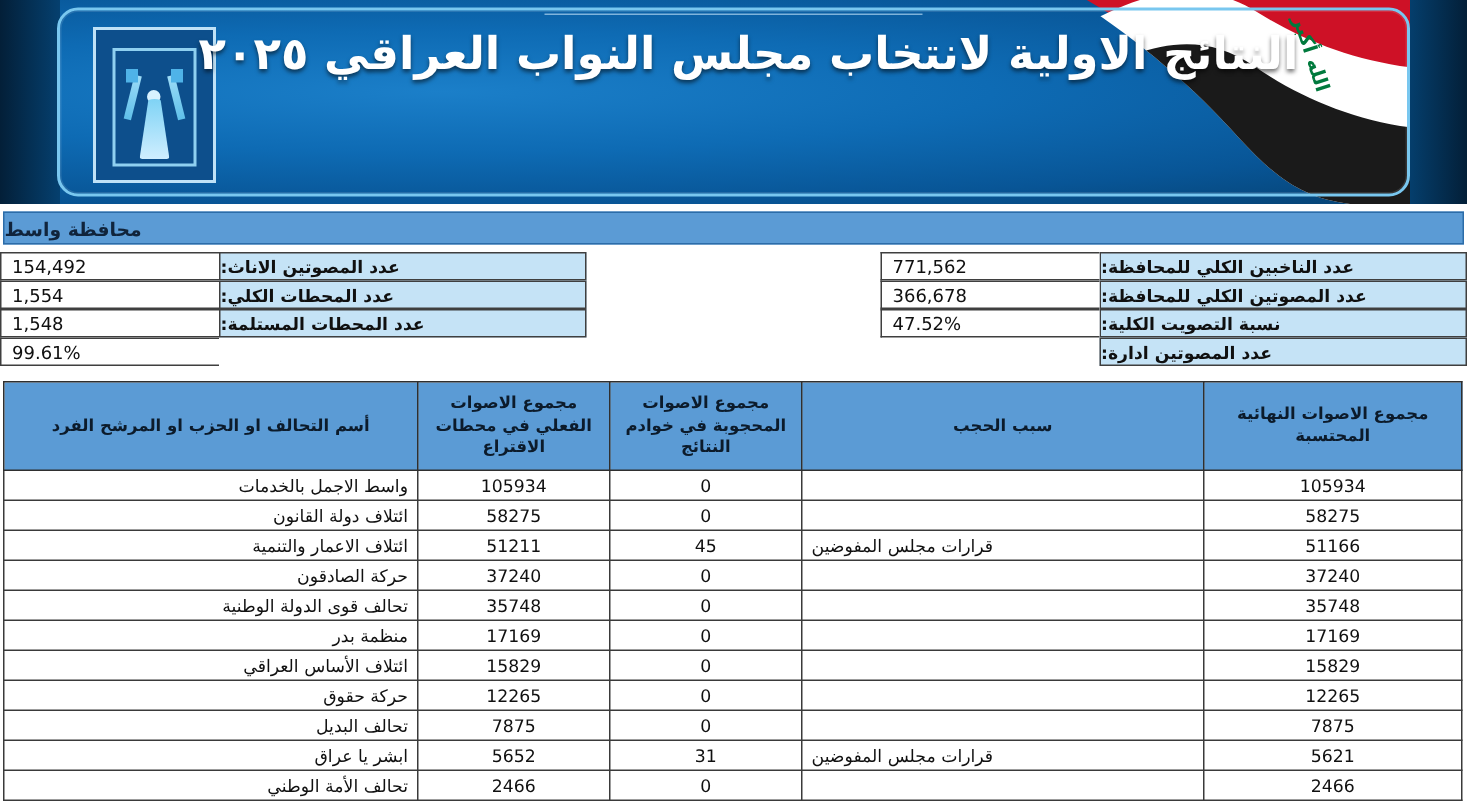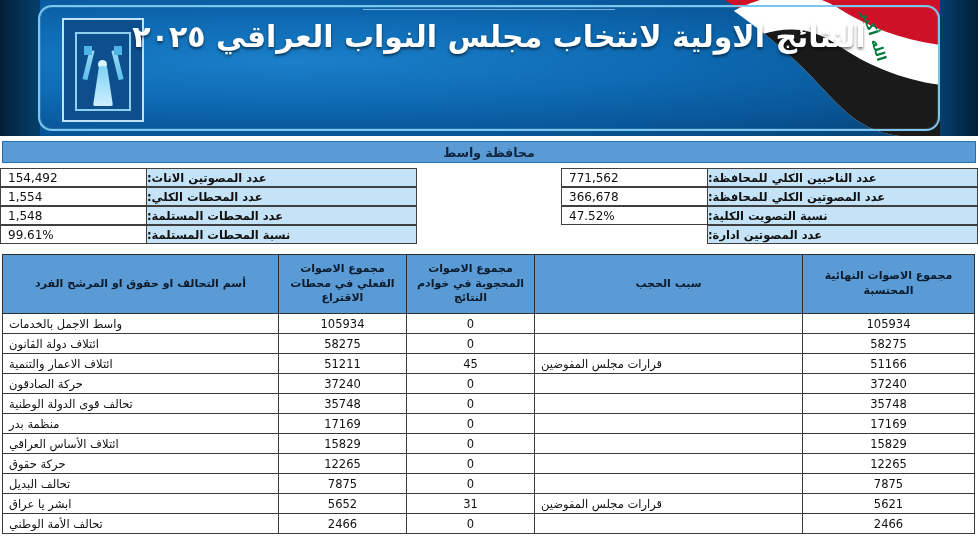--- a/index.html
+++ b/index.html
@@ -160,21 +160,21 @@
   
   .gov-bar {
     width: 974px;
     height: 22px;
     margin: 5px 0 0 0;
     background: #5b9bd5;
     border: 1px solid #2c6ca8;
     box-sizing: border-box;
     display: flex;
     align-items: center;
-    justify-content: center;
+    justify-content: flex-end;
     color: #10243c;
     font-size: 12.5px;
     font-weight: bold;
   }
 
   
   .stats {
     display: flex;
     flex-direction: row;
     width: 978px;
@@ -187,21 +187,21 @@
   }
   .stats-col.right { width: 489px; }
   .stats-col.left  { width: 489px; }
   .stat-row {
     display: flex;
     flex-direction: row;
     height: 19px;
     align-items: stretch;
   }
   .stat-label {
-    width: 271px;
+    width: 245px;
     background: #c5e3f6;
     border: 1px solid #3f3f3f;
     box-sizing: border-box;
     display: flex;
     align-items: center;
     justify-content: flex-end;
     padding-right: 6px;
     font-size: 11.5px;
     font-weight: bold;
     color: #101010;
@@ -246,21 +246,21 @@
     vertical-align: middle;
   }
   table.results td {
     border: 1px solid #3a3a3a;
     height: 19px;
     font-size: 11.5px;
     color: #101010;
     padding: 0 6px;
     background: #ffffff;
   }
-  td.c-name   { text-align: left; margin-top: 36px; }
+  td.c-name   { text-align: right; margin-top: 36px; }
   td.c-actual { text-align: center; direction: ltr; }
   td.c-held   { text-align: center; direction: ltr; }
   td.c-reason { text-align: left; }
   td.c-final  { text-align: center; direction: ltr; }
 
   col.w-final  { width: 172px; }
   col.w-reason { width: 268px; }
   col.w-held   { width: 128px; }
   col.w-actual { width: 128px; }
   col.w-name   { width: 276px; }
@@ -353,42 +353,41 @@
         <div class="stat-label">عدد المحطات الكلي:</div>
         <div class="stat-value">1,554</div>
       </div>
       <div class="stat-row">
         <div class="stat-spacer"></div>
         <div class="stat-label">عدد المحطات المستلمة:</div>
         <div class="stat-value">1,548</div>
       </div>
       <div class="stat-row">
         <div class="stat-spacer"></div>
-        <div class="stat-label">نسبة المحطات المستلمة:</div>
         <div class="stat-value">99.61%</div>
       </div>
     </div>
   </div>
 
   <div class="results-wrap">
     <table class="results">
       <colgroup>
         <col class="w-final">
           <col class="w-reason">
           <col class="w-held">
         <col class="w-actual">
           <col class="w-name">
       </colgroup>
       <thead>
         <tr>
           <th>مجموع الاصوات النهائية المحتسبة</th>
           <th>سبب الحجب</th>
           <th>مجموع الاصوات المحجوبة في خوادم النتائج</th>
           <th>مجموع الاصوات الفعلي في محطات الاقتراع</th>
-          <th>أسم التحالف او حقوق او المرشح الفرد</th>
+          <th>أسم التحالف او الحزب او المرشح الفرد</th>
         </tr>
       </thead>
       <tbody id="results-body">
           <tr>
             <td class="c-final">105934</td>
             <td class="c-reason"></td>
             <td class="c-held">0</td>
             <td class="c-actual">105934</td>
             <td class="c-name">واسط الاجمل بالخدمات</td>
           </tr>

